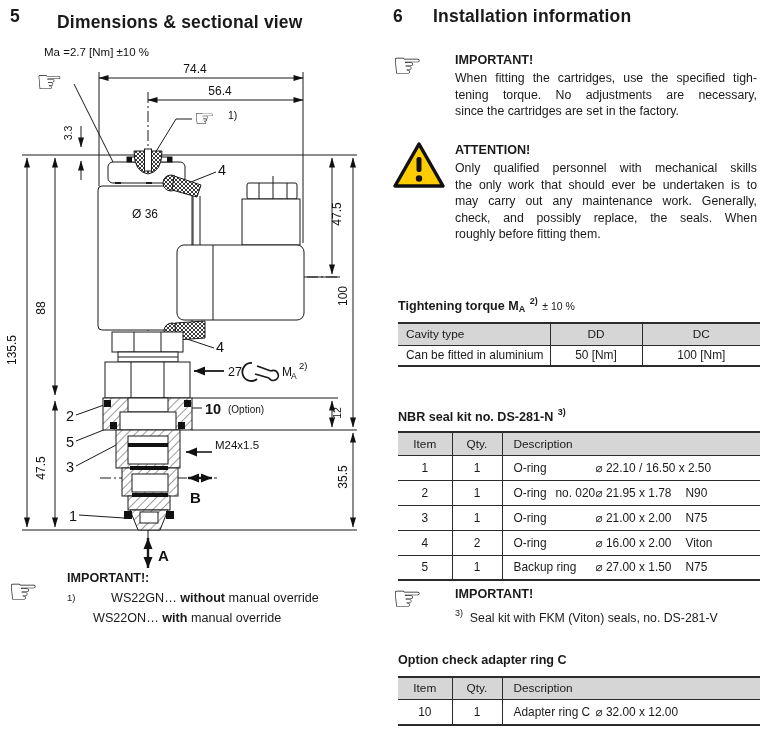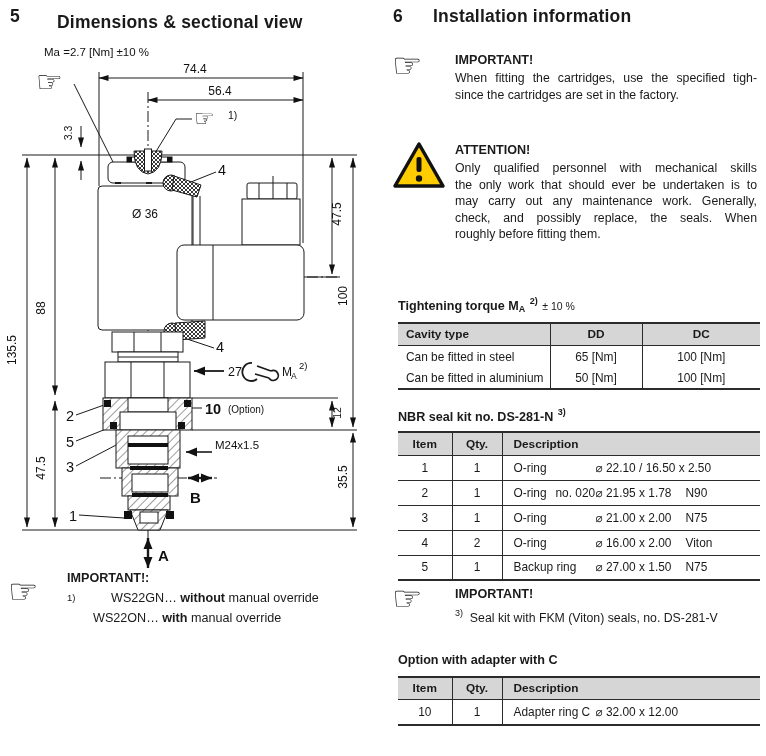--- a/index.html
+++ b/index.html
@@ -12,21 +12,21 @@
   .b-head{font-weight:bold;font-size:12.6px;}
   .body-line{font-size:12.3px;line-height:16.6px;width:302px;
              text-align:justify;text-align-last:justify;white-space:normal;}
   .body-line.last{text-align:left;text-align-last:left;}
   .h-bold{font-weight:bold;font-size:12.6px;}
   .small-sup{font-size:9px;vertical-align:6px;}
   .small-sub{font-size:9px;vertical-align:-2px;}
   .tol{font-size:10.5px;font-weight:normal;}
   table{border-collapse:collapse;table-layout:fixed;}
   .dtable{border-top:2.5px solid #2b2b2b;border-bottom:2px solid #2b2b2b;}
-  .dtable th{background:#d6d6d6;font-size:11.8px;font-weight:bold;
+  .dtable th{background:#d6d6d6;font-size:11.8px;font-weight:normal;
              border-bottom:1.8px solid #2b2b2b;padding:0;}
   .dtable td{font-size:11.9px;padding:0;}
   .csep{border-left:1.6px solid #2b2b2b;}
   .tl{text-align:left;padding-left:8px!important;}
   .tc{text-align:center;}
   .rowline td{border-top:1.2px solid #2b2b2b;}
   .desc-grid{display:grid;grid-template-columns:42px 40px 90px auto;padding-left:11px;
              white-space:nowrap;align-items:center;}
   .desc-grid span{overflow:visible;}
   .opt-grid{display:grid;grid-template-columns:82px auto;padding-left:11px;white-space:nowrap;}
@@ -209,20 +209,21 @@
   <div class="abs" style="left:111px;top:591px;font-size:12.6px;"><span>WS22GN…&nbsp;</span><b>without</b><span> manual override</span></div>
   <div class="abs" style="left:93px;top:611px;font-size:12.6px;"><span>WS22ON…&nbsp;</span><b>with</b><span> manual override</span></div>
 
   <div class="abs" style="left:393px;top:6px;"><span class="sec-num">6</span></div>
   <div class="abs" style="left:433px;top:6px;"><span class="sec-title">Installation information</span></div>
 
   <div class="abs hand" style="left:392px;top:50px;">☞</div>
   <div class="abs b-head" style="left:455px;top:53px;">IMPORTANT!</div>
   <div class="abs" style="left:455px;top:70px;">
     <div class="body-line">When fitting the cartridges, use the specified tigh-</div>
+    <div class="body-line">tening torque. No adjustments are necessary,</div>
     <div class="body-line last">since the cartridges are set in the factory.</div>
   </div>
 
   <svg class="abs" style="left:392px;top:141px;" width="54" height="48" viewBox="0 0 54 48">
     <path d="M27,3 L51,45 L3,45 Z" fill="#ffcc00" stroke="#111" stroke-width="3.5" stroke-linejoin="round"></path>
     <rect x="24.5" y="16" width="5" height="15" rx="2" fill="#111"></rect>
     <circle cx="27" cy="37.5" r="3.2" fill="#111"></circle>
   </svg>
   <div class="abs b-head" style="left:455px;top:143px;">ATTENTION!</div>
   <div class="abs" style="left:455px;top:160px;">
@@ -241,25 +242,20 @@
         <col style="width:152px">
         <col style="width:92px">
         <col style="width:118px">
       </colgroup>
     <tbody>
         <tr style="height:22px;">
       <th class="tl">Cavity type</th>
       <th class="csep tc">DD</th>
       <th class="csep tc">DC</th>
     </tr>
-    <tr style="height:23px;">
-      <td class="tl">Can be fitted in steel</td>
-      <td class="csep tc">65 [Nm]</td>
-      <td class="csep tc">100 [Nm]</td>
-    </tr>
     <tr style="height:21px;">
       <td class="tl">Can be fitted in aluminium</td>
       <td class="csep tc">50 [Nm]</td>
       <td class="csep tc">100 [Nm]</td>
     </tr>
   </tbody>
     </table>
 
   <div class="abs" style="left:398px;top:407px;">
     <span class="h-bold">NBR seal kit no. DS-281-N</span>&nbsp;<span class="small-sup" style="font-weight:bold;">3)</span>
@@ -338,21 +334,21 @@
     </tr>
   </tbody>
     </table>
 
   <div class="abs hand" style="left:392px;top:583px;">☞</div>
   <div class="abs b-head" style="left:455px;top:587px;">IMPORTANT!</div>
   <div class="abs" style="left:455px;top:608px;font-size:12.3px;">
     <span class="small-sup">3)</span>&nbsp;&nbsp;<span>Seal kit with FKM (Viton) seals, no. DS-281-V</span>
   </div>
 
-  <div class="abs h-bold" style="left:398px;top:653px;">Option with adapter with C</div>
+  <div class="abs h-bold" style="left:398px;top:653px;">Option check adapter ring C</div>
   <table class="abs dtable" style="left:398px;top:676px;width:362px;">
     <colgroup>
         <col style="width:54px">
         <col style="width:50px">
         <col style="width:258px">
       </colgroup>
     <tbody>
         <tr style="height:22px;">
       <th class="tc">Item</th>
       <th class="csep tc">Qty.</th>

